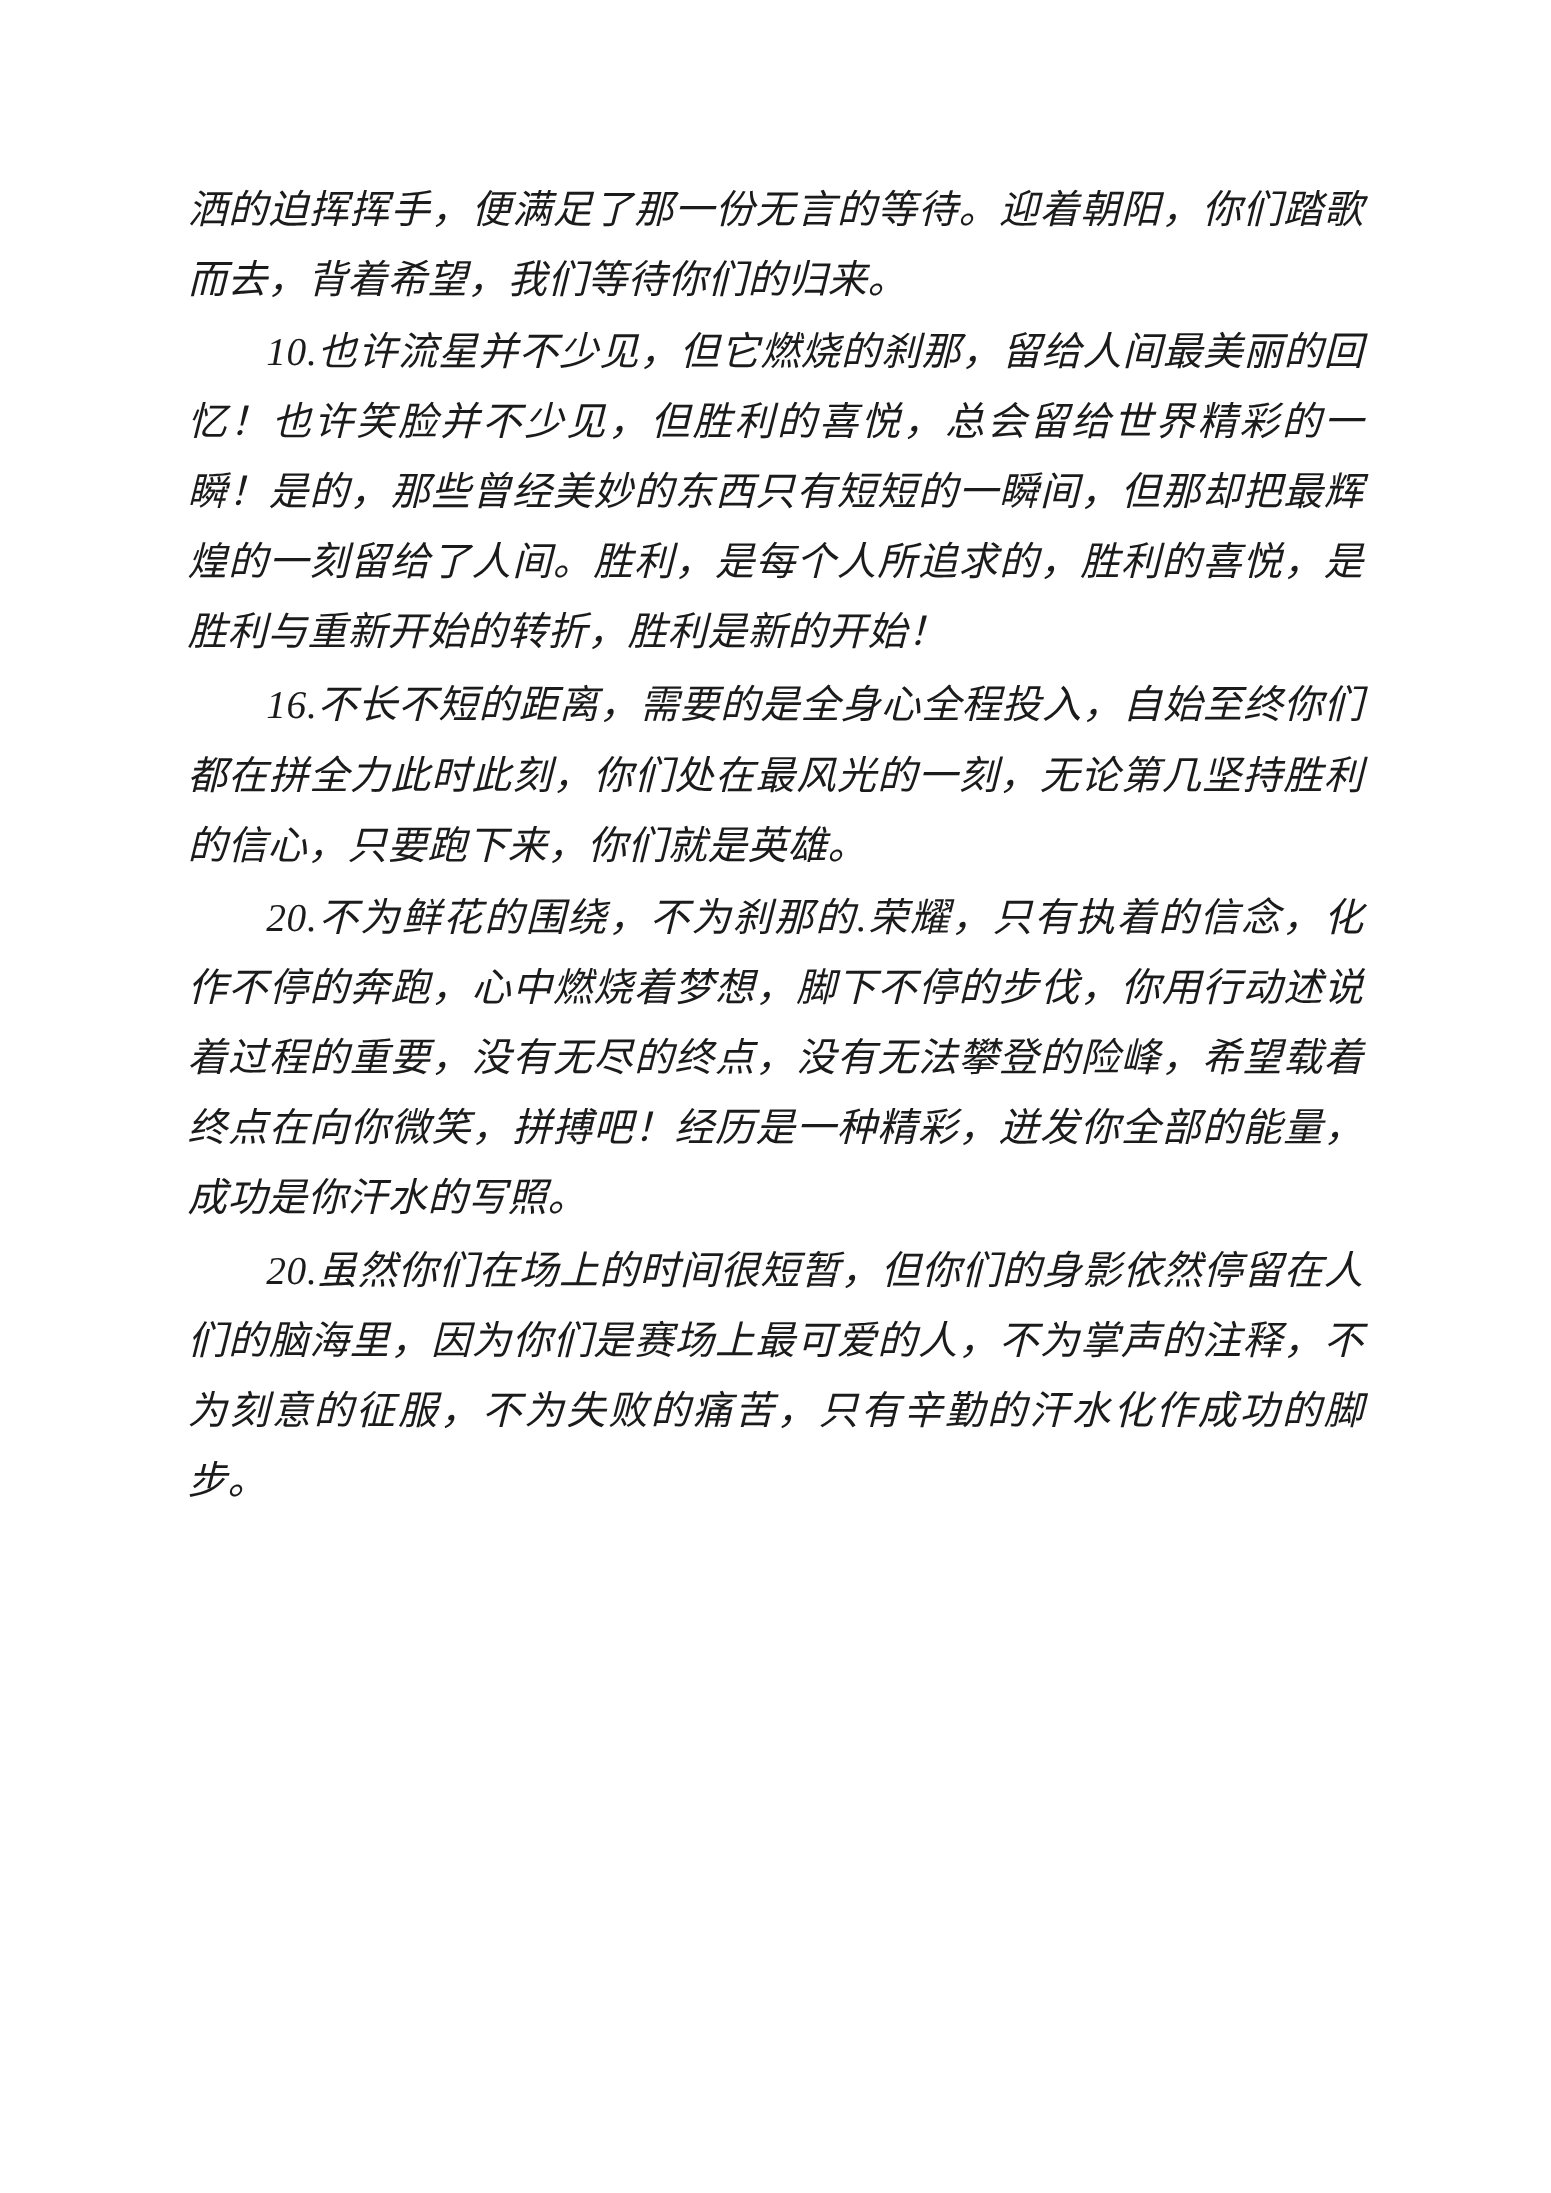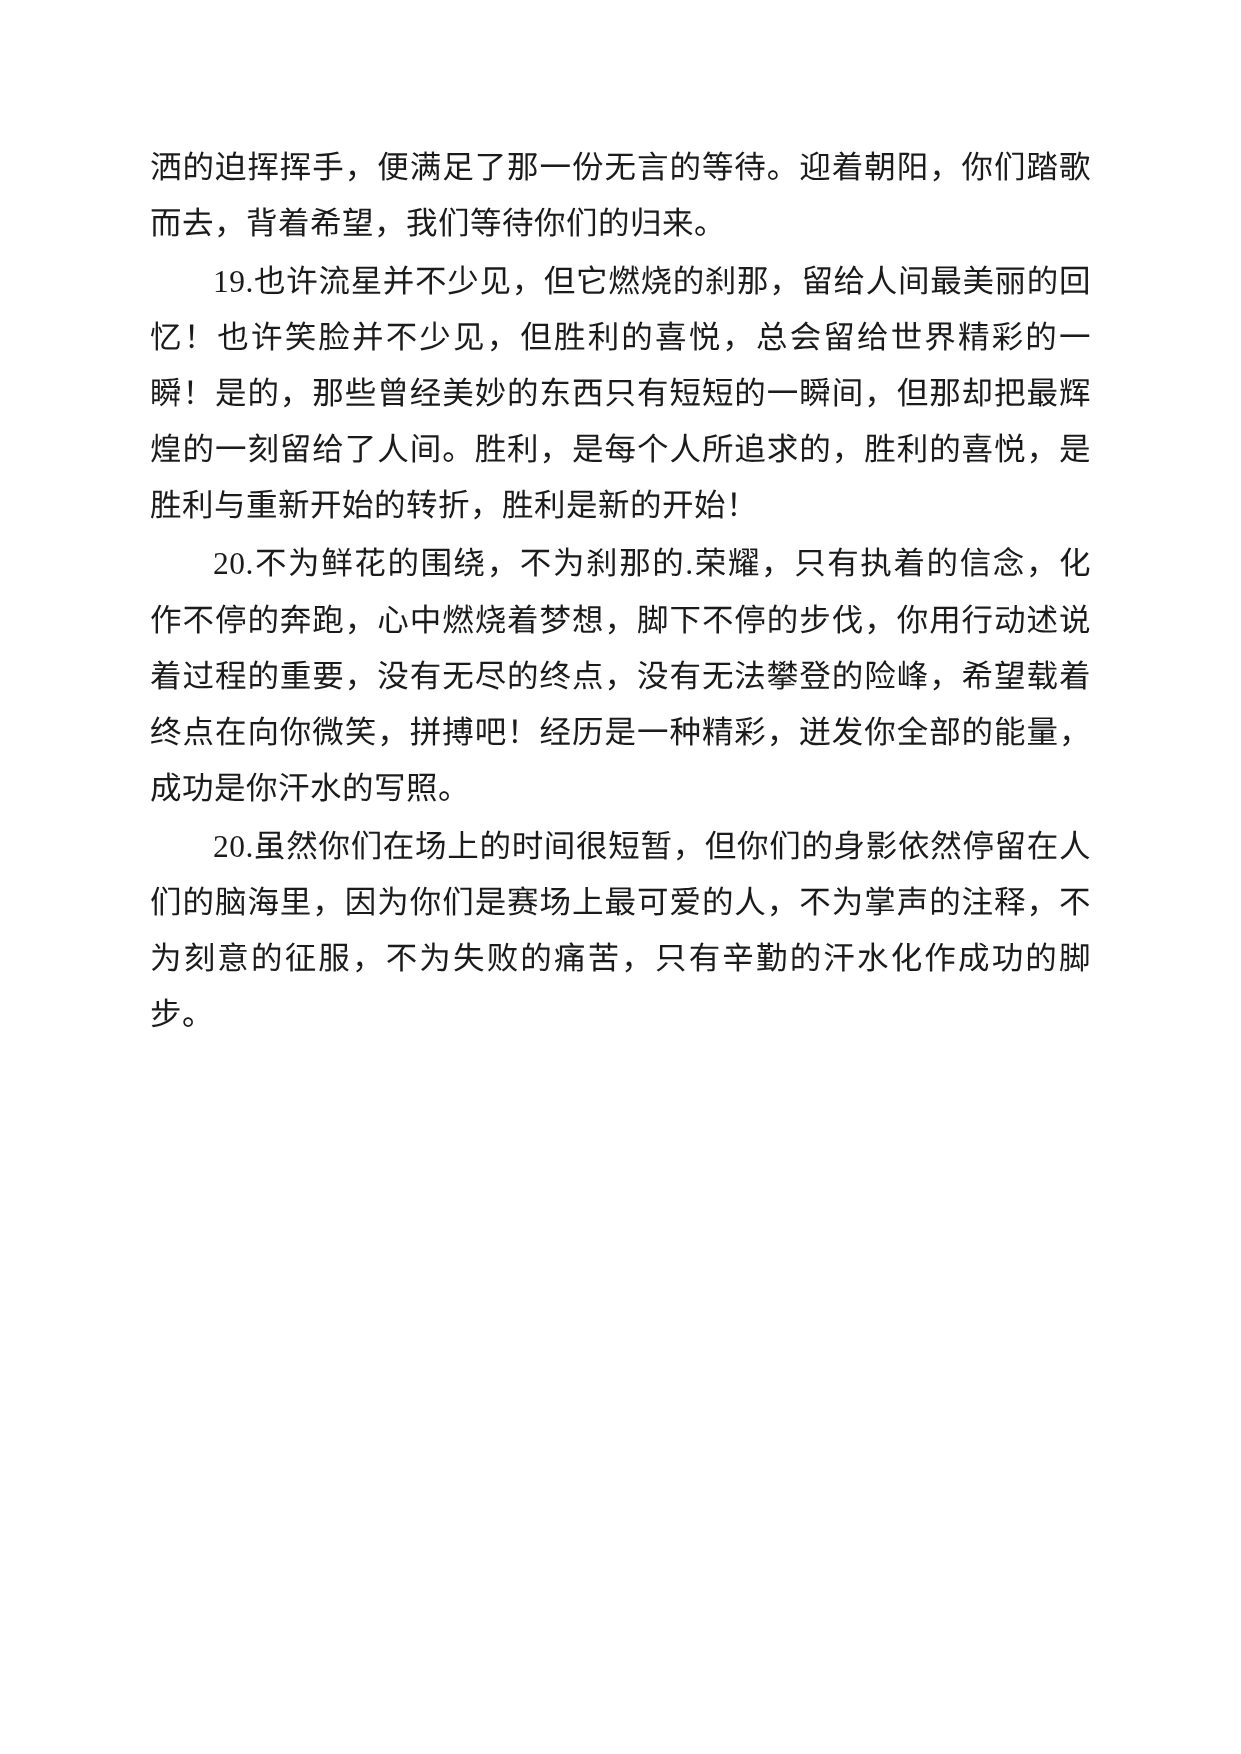--- a/index.html
+++ b/index.html
@@ -15,20 +15,21 @@
     color: #1a1a1a;
     -webkit-font-smoothing: antialiased;
   }
   .page {
     box-sizing: border-box;
     width: 1241px;
     height: 1754px;
     padding: 140px 150px 90px 150px;
     position: relative;
     background: #fff;
+    font-style: italic;
   }
   .doc-body {
     font-size: 31.5px;
     line-height: 1.78;
     letter-spacing: 0.5px;
     text-align: justify;
     text-justify: inter-ideograph;
     color: #1b1b1b;
   }
   .para {
@@ -38,17 +39,18 @@
   .para.indent {
     text-indent: 2em;
   }
 </style>
 </head>
 <body>
 
 <div class="page">
   <div class="doc-body">
     <p class="para">洒的迫挥挥手，便满足了那一份无言的等待。迎着朝阳，你们踏歌而去，背着希望，我们等待你们的归来。</p>
-    <p class="para indent">19.也许流星并不少见，但它燃烧的刹那，留给人间最美丽的回忆！也许笑脸并不少见，但胜利的喜悦，总会留给世界精彩的一瞬！是的，那些曾经美妙的东西只有短短的一瞬间，但那却把最辉煌的一刻留给了人间。胜利，是每个人所追求的，胜利的喜悦，是胜利与重新开始的转折，胜利是新的开始！</p>
+    <p class="para indent">10.也许流星并不少见，但它燃烧的刹那，留给人间最美丽的回忆！也许笑脸并不少见，但胜利的喜悦，总会留给世界精彩的一瞬！是的，那些曾经美妙的东西只有短短的一瞬间，但那却把最辉煌的一刻留给了人间。胜利，是每个人所追求的，胜利的喜悦，是胜利与重新开始的转折，胜利是新的开始！</p>
+    <p class="para indent">16.不长不短的距离，需要的是全身心全程投入，自始至终你们都在拼全力此时此刻，你们处在最风光的一刻，无论第几坚持胜利的信心，只要跑下来，你们就是英雄。</p>
     <p class="para indent">20.不为鲜花的围绕，不为刹那的.荣耀，只有执着的信念，化作不停的奔跑，心中燃烧着梦想，脚下不停的步伐，你用行动述说着过程的重要，没有无尽的终点，没有无法攀登的险峰，希望载着终点在向你微笑，拼搏吧！经历是一种精彩，迸发你全部的能量，成功是你汗水的写照。</p>
     <p class="para indent">20.虽然你们在场上的时间很短暂，但你们的身影依然停留在人们的脑海里，因为你们是赛场上最可爱的人，不为掌声的注释，不为刻意的征服，不为失败的痛苦，只有辛勤的汗水化作成功的脚步。</p>
   </div>
 </div>
 
 </body></html>

